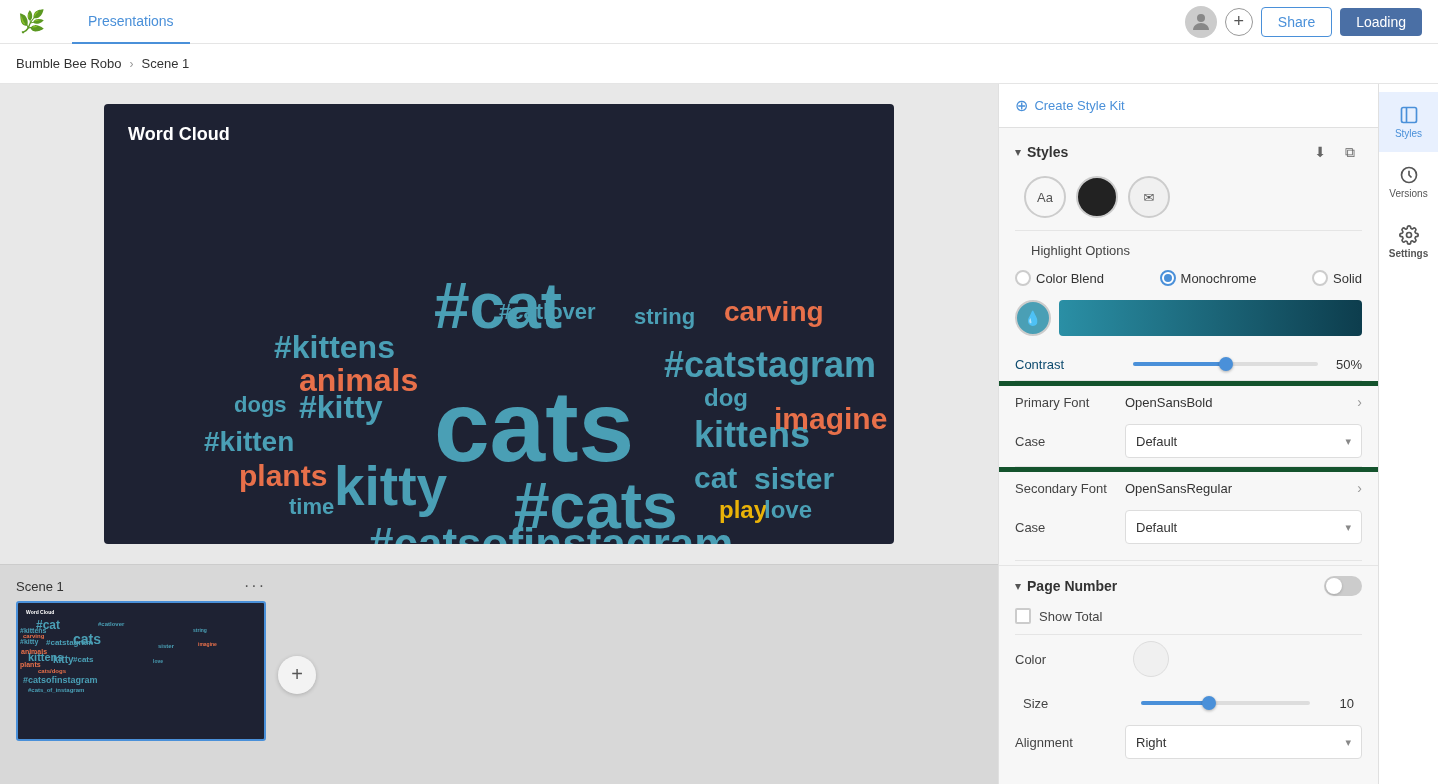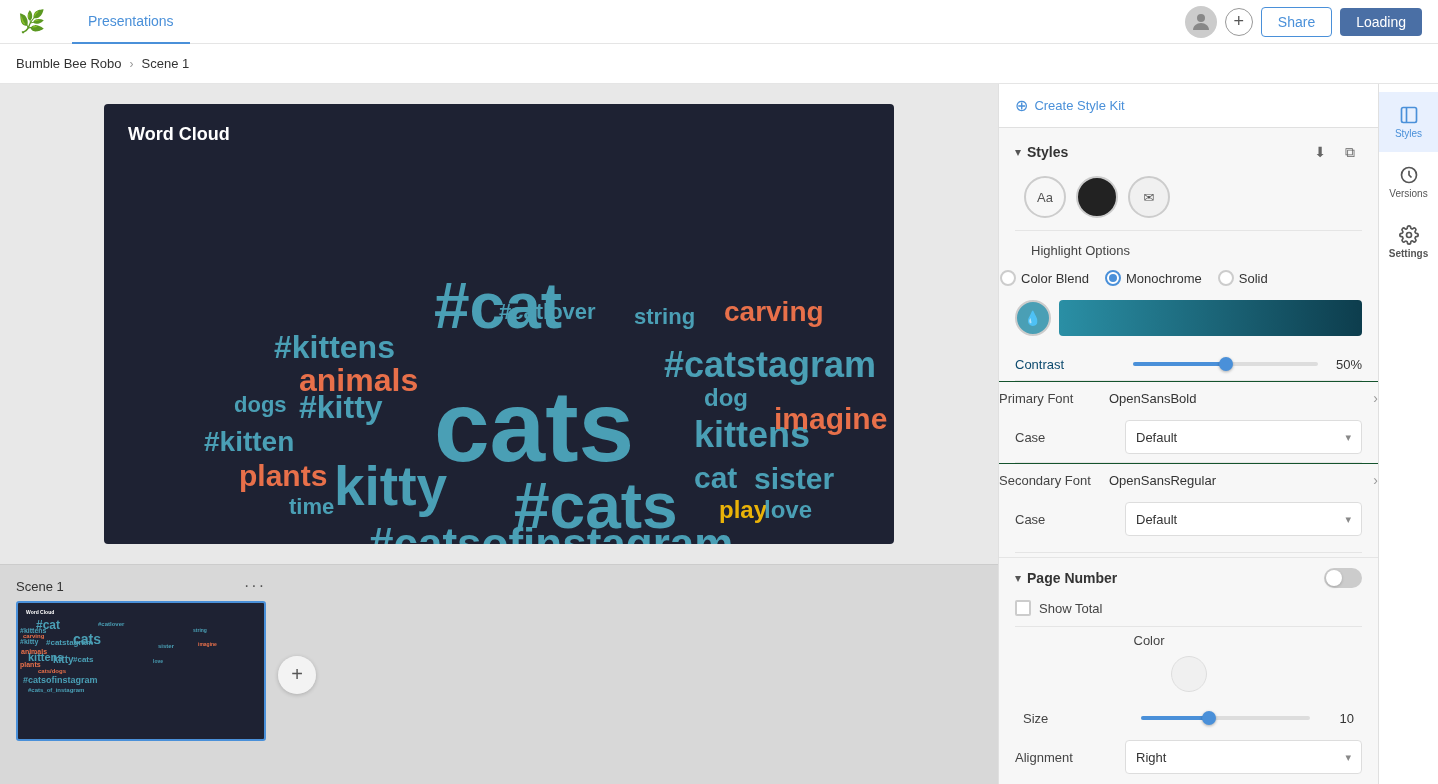--- a/index.html
+++ b/index.html
@@ -298,21 +298,22 @@
     .highlight-options-label {
       font-size: 13px;
       color: #444;
       padding: 4px 16px 8px;
     }
 
     .radio-row {
       display: flex;
       align-items: center;
       gap: 16px;
-      padding: 4px 1px 10px;
+      padding: 4px 16px 10px;
+      justify-content: space-between;
     }
     .radio-item {
       display: flex;
       align-items: center;
       gap: 5px;
       font-size: 13px;
       color: #333;
       cursor: pointer;
     }
     .radio-circle {
@@ -375,22 +376,22 @@
       top: 50%;
       transform: translateY(-50%);
       cursor: pointer;
       box-shadow: 0 1px 3px rgba(0,0,0,0.3);
     }
     .contrast-value { font-size: 13px; color: #333; width: 36px; text-align: right; }
 
     .font-row {
       display: flex;
       align-items: center;
-      padding: 8px 0;
-      border-top: 1px solid #14532d;
+      padding: 8px 16px;
+      border-top: 5px solid #14532d;
     }
     .font-label { font-size: 13px; color: #444; width: 110px; flex-shrink: 0; }
     .font-value { font-size: 13px; color: #333; font-weight: 500; flex: 1; }
     .font-chevron { color: #999; font-size: 14px; cursor: pointer; }
 
     .case-row {
       display: flex;
       align-items: center;
       padding: 6px 16px 8px;
     }
@@ -448,21 +449,20 @@
       border-radius: 2px;
       background: #fff;
     }
     .checkbox-label { font-size: 13px; color: #444; }
 
     .color-row {
       display: flex;
       align-items: center;
       padding: 6px 16px 10px;
       gap: 8px;
-      flex-direction: column;
     }
     .color-label { font-size: 13px; color: #444; width: 110px; flex-shrink: 0; }
     .color-swatch {
       width: 36px; height: 36px; border-radius: 50%;
       background: #f0f0f0; border: 1px solid #ddd;
       cursor: pointer;
     }
 
     .size-row {
       display: flex;

